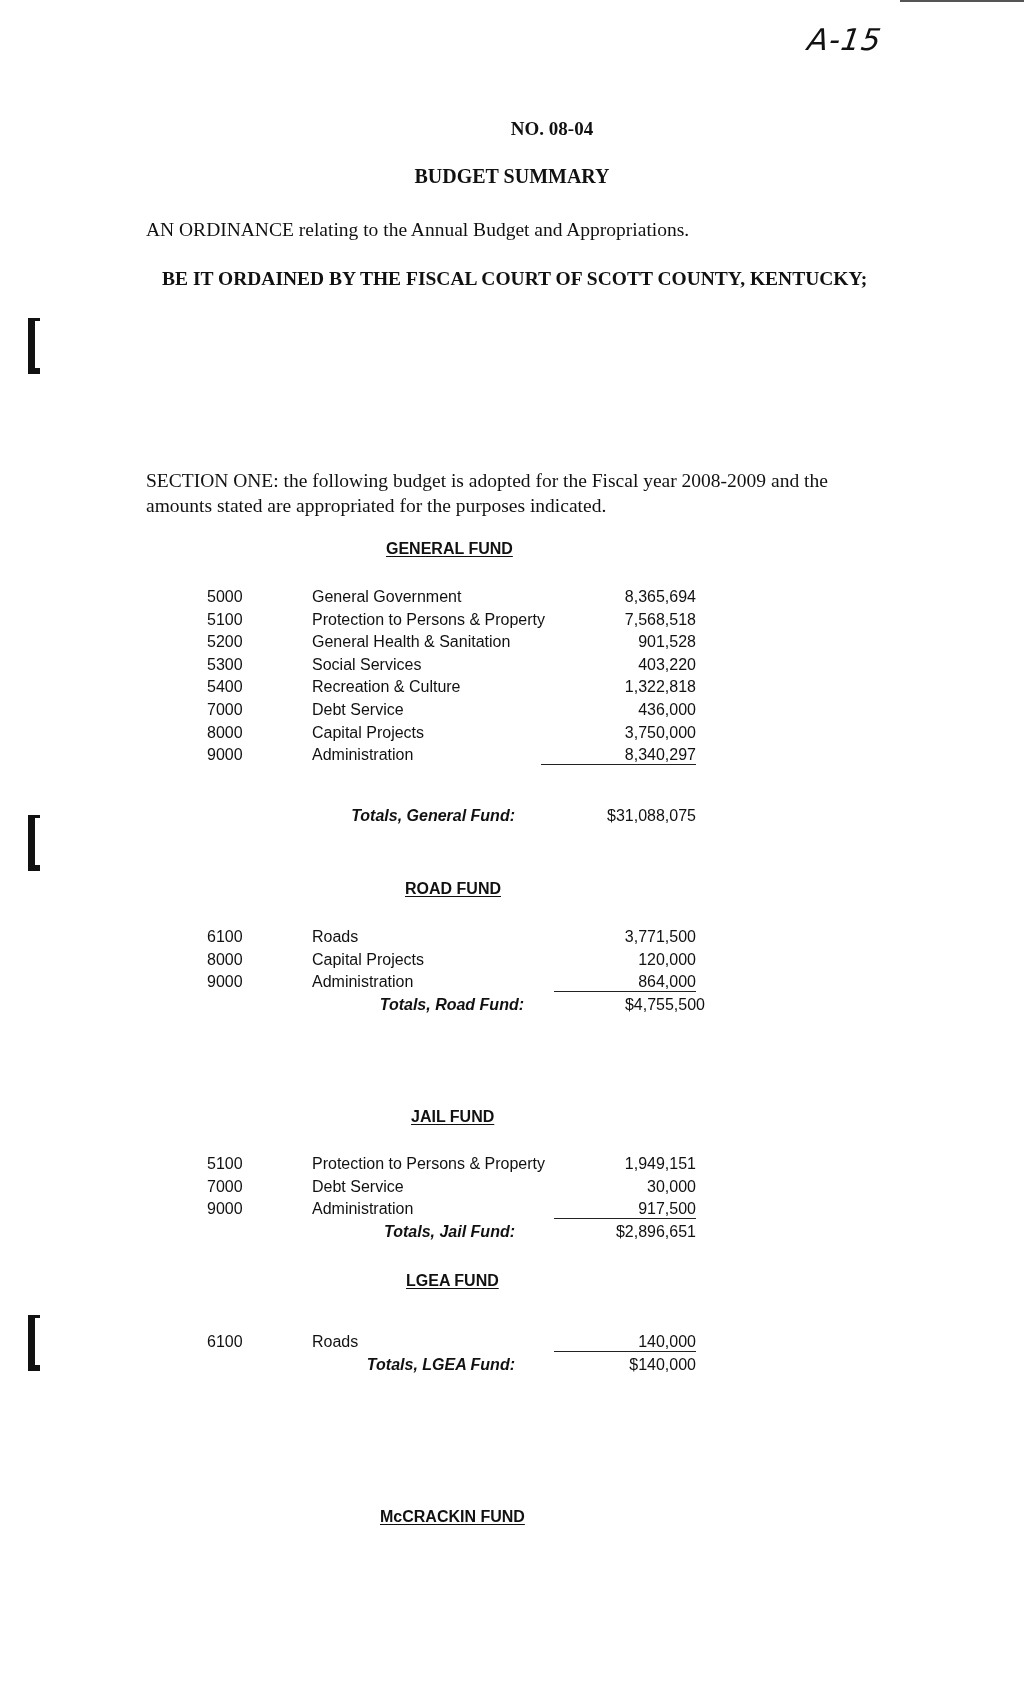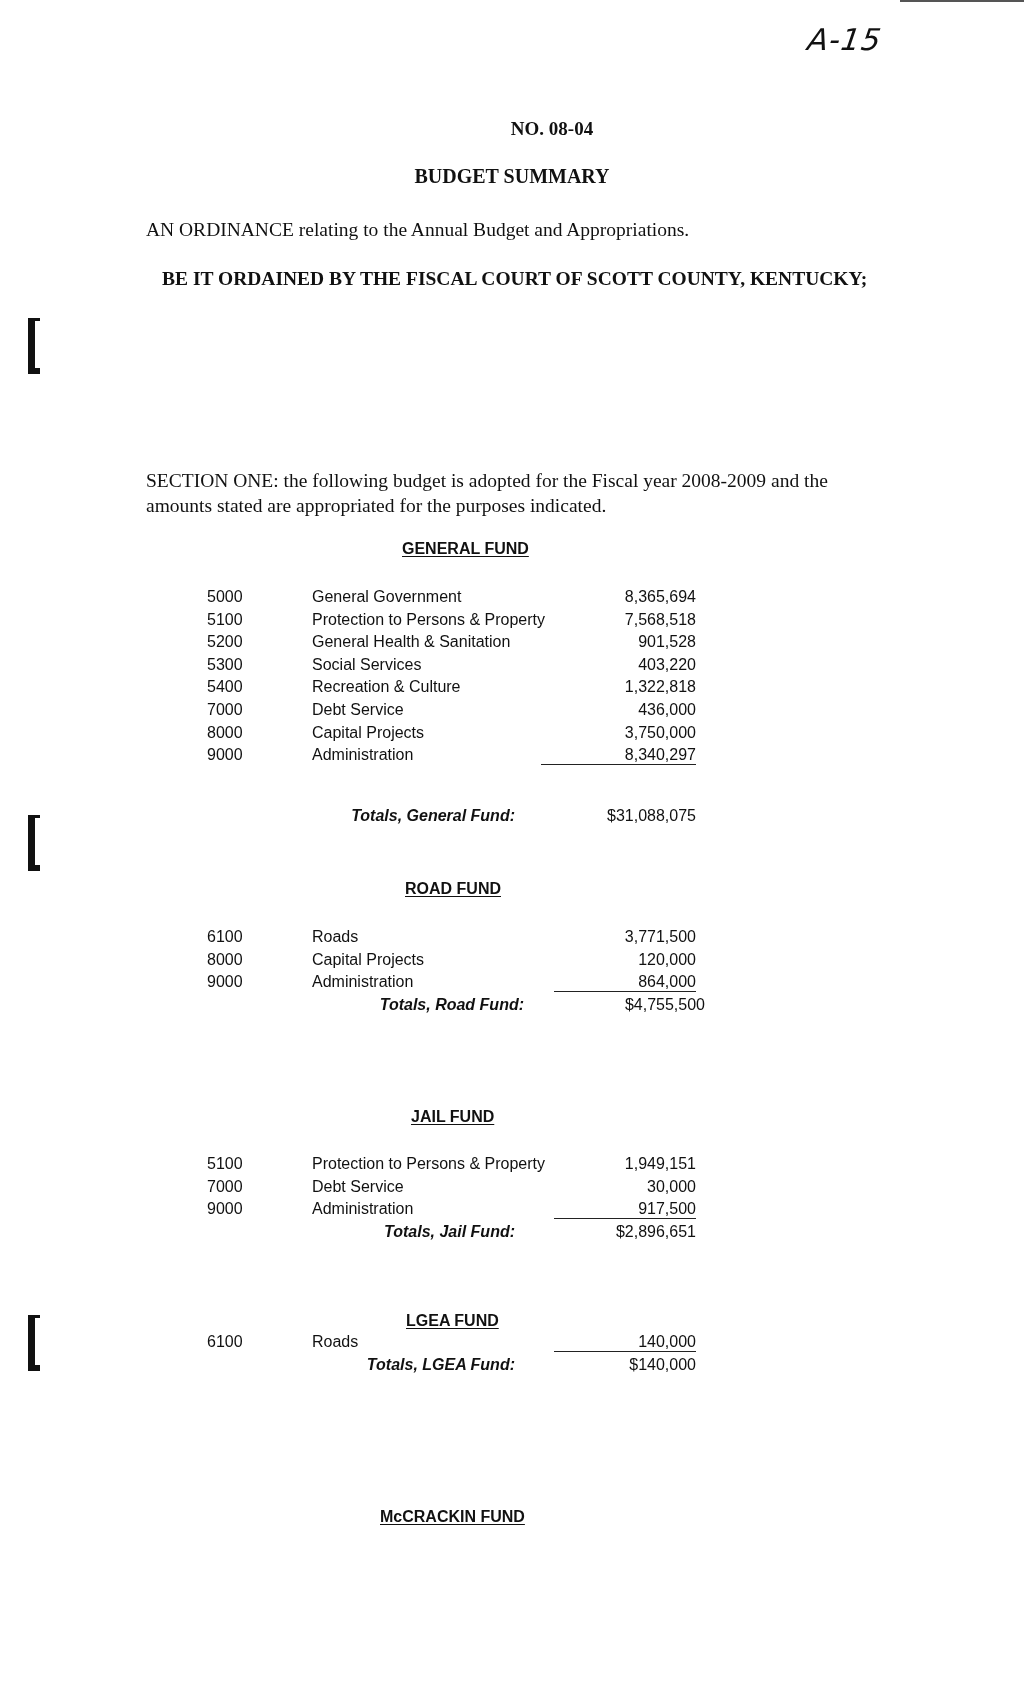--- a/index.html
+++ b/index.html
@@ -45,21 +45,21 @@
   <div class="center-line serif doc-title">BUDGET SUMMARY</div>
 
   <div class="para serif p-ordinance">AN ORDINANCE relating to the Annual Budget and Appropriations.</div>
   <div class="para serif p-ordained">BE IT ORDAINED BY THE FISCAL COURT OF SCOTT COUNTY, KENTUCKY;</div>
 
   <div class="bracket" style="top:318px;"></div>
 
 
   <div class="para serif p-section">SECTION ONE: the following budget is adopted for the Fiscal year 2008-2009 and the amounts stated are appropriated for the purposes indicated.</div>
 
-  <div class="fund-title sans" style="left:402px; top:540px;">GENERAL FUND</div>
+  <div class="fund-title sans" style="left:386px; top:540px;">GENERAL FUND</div>
   <div id="general-rows">
       <div class="row sans" style="top: 588px;">
         <span class="code">5000</span>
         <span class="desc">General Government</span>
         <span class="amt">8,365,694</span>
       </div>
       <div class="row sans" style="top: 610.6px;">
         <span class="code">5100</span>
         <span class="desc">Protection to Persons &amp; Property</span>
         <span class="amt">7,568,518</span>
@@ -143,21 +143,21 @@
         <span class="amt rule">917,500</span>
       </div>
       <div class="row total-row sans" style="top: 1222.8px;">
         <span class="label">Totals,  Jail Fund:</span>
         <span class="amt">$2,896,651</span>
       </div>
     </div>
 
   <div class="bracket" style="top:1315px;"></div>
 
-  <div class="fund-title sans" style="left:406px; top:1312px;">LGEA FUND</div>
+  <div class="fund-title sans" style="left:406px; top:1272px;">LGEA FUND</div>
   <div id="lgea-rows">
       <div class="row sans" style="top: 1333px;">
         <span class="code">6100</span>
         <span class="desc">Roads</span>
         <span class="amt rule">140,000</span>
       </div>
       <div class="row total-row sans" style="top: 1355.6px;">
         <span class="label">Totals,  LGEA Fund:</span>
         <span class="amt">$140,000</span>
       </div>

